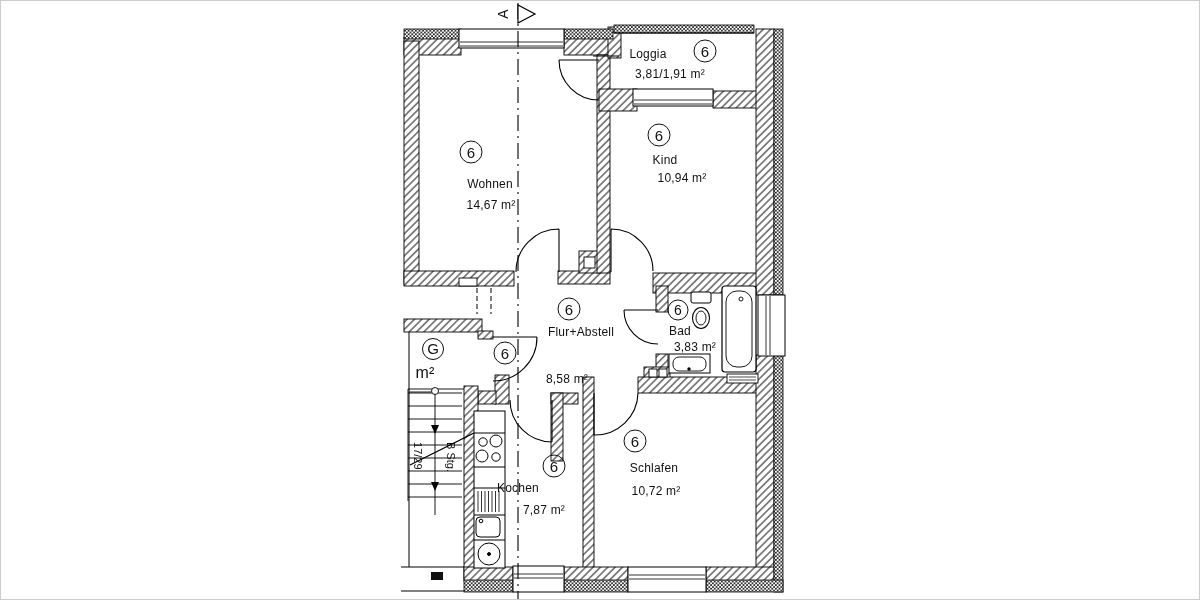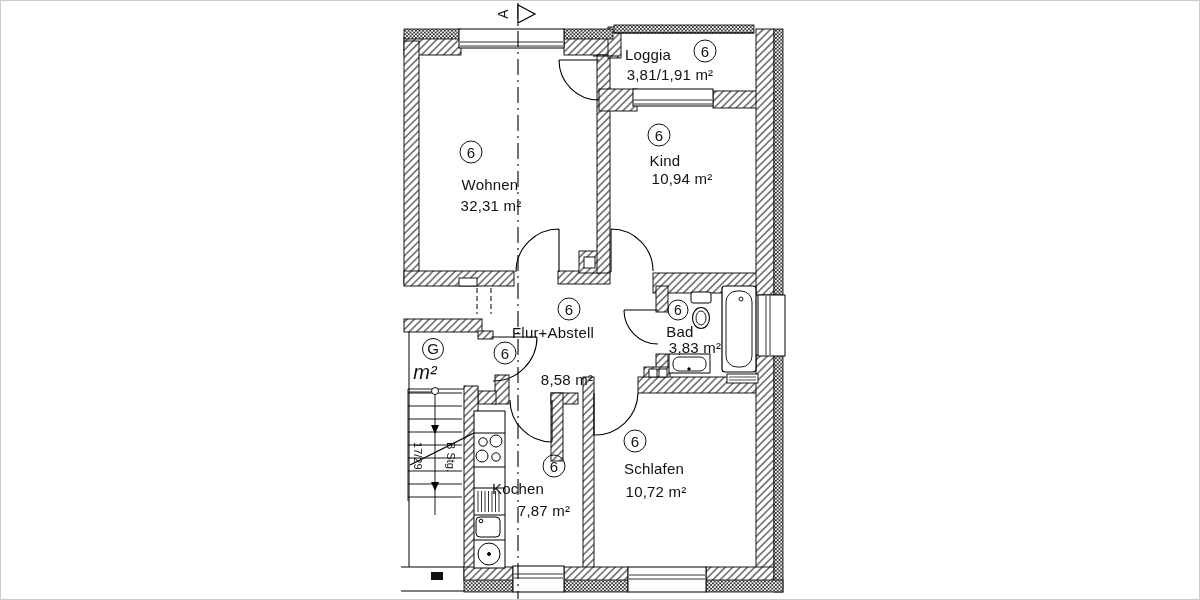--- a/index.html
+++ b/index.html
@@ -4,30 +4,30 @@
 <style>
   html,body{margin:0;padding:0;background:#fff;}
   .canvas{
     position:relative;width:1200px;height:600px;background:#ffffff;
     border:1px solid #cccccc;box-sizing:border-box;overflow:hidden;
     font-family:"Liberation Sans", sans-serif;color:#111;
   }
   .plan-svg{position:absolute;left:0;top:0;}
   .lbl{
     position:absolute;transform:translate(-50%,-50%);
-    font-size:15px;line-height:17px;white-space:nowrap;color:#111;
+    font-size:12px;line-height:17px;white-space:nowrap;color:#111;
     letter-spacing:0.2px;
   }
   .badge{
     position:absolute;transform:translate(-50%,-50%);
     width:23px;height:23px;border:1.6px solid #111;border-radius:50%;
     font-size:15px;line-height:22px;text-align:center;box-sizing:border-box;
     background:transparent;white-space:nowrap;color:#111;
   }
-  .small{font-size:20px;font-style:italic;}
+  .small{font-size:16px;}
   .rot-ccw{transform:translate(-50%,-50%) rotate(-90deg);}
   .stairs-note{
     position:absolute;transform:translate(-50%,-50%) rotate(90deg);
     font-size:11px;line-height:11px;text-align:left;white-space:pre;color:#111;
   }
 </style>
 </head>
 <body>
 
 <div class="canvas">
@@ -202,32 +202,32 @@
     <g>
       <line x1="517" y1="2" x2="517" y2="598" stroke="#000" stroke-width="1.1" stroke-dasharray="16 5 2 5"></line>
       <polygon points="517,4 517,22 534,13" fill="#fff" stroke="#000" stroke-width="1.2"></polygon>
     </g>
   </svg>
 
   <div class="lbl rot-ccw" style="left:502px;top:13px;font-size:14px;">A</div>
 
   <div class="badge" style="left:470px;top:151px;">6</div>
   <div class="lbl" style="left:489px;top:183px;">Wohnen</div>
-  <div class="lbl" style="left:490px;top:204px;">32,31 m²</div>
+  <div class="lbl" style="left:490px;top:204px;">14,67 m²</div>
 
   <div class="lbl" style="left:647px;top:53px;">Loggia</div>
   <div class="badge" style="left:704px;top:50px;">6</div>
   <div class="lbl" style="left:669px;top:73px;">3,81/1,91 m²</div>
 
   <div class="badge" style="left:658px;top:134px;">6</div>
   <div class="lbl" style="left:664px;top:159px;">Kind</div>
   <div class="lbl" style="left:681px;top:177px;">10,94 m²</div>
 
   <div class="badge" style="left:568px;top:308px;">6</div>
-  <div class="lbl" style="left:552px;top:331px;">Flur+Abstell</div>
+  <div class="lbl" style="left:580px;top:331px;">Flur+Abstell</div>
   <div class="lbl" style="left:566px;top:354px;margin-top:24px;">8,58 m²</div>
 
   <div class="badge" style="left:677px;top:309px;width:21px;height:21px;line-height:19px;font-size:14px;">6</div>
   <div class="lbl" style="left:679px;top:330px;">Bad</div>
   <div class="lbl" style="left:694px;top:346px;">3,83 m²</div>
 
   <div class="badge" style="left:553px;top:465px;">6</div>
   <div class="lbl" style="left:517px;top:487px;">Kochen</div>
   <div class="lbl" style="left:543px;top:509px;">7,87 m²</div>
 

